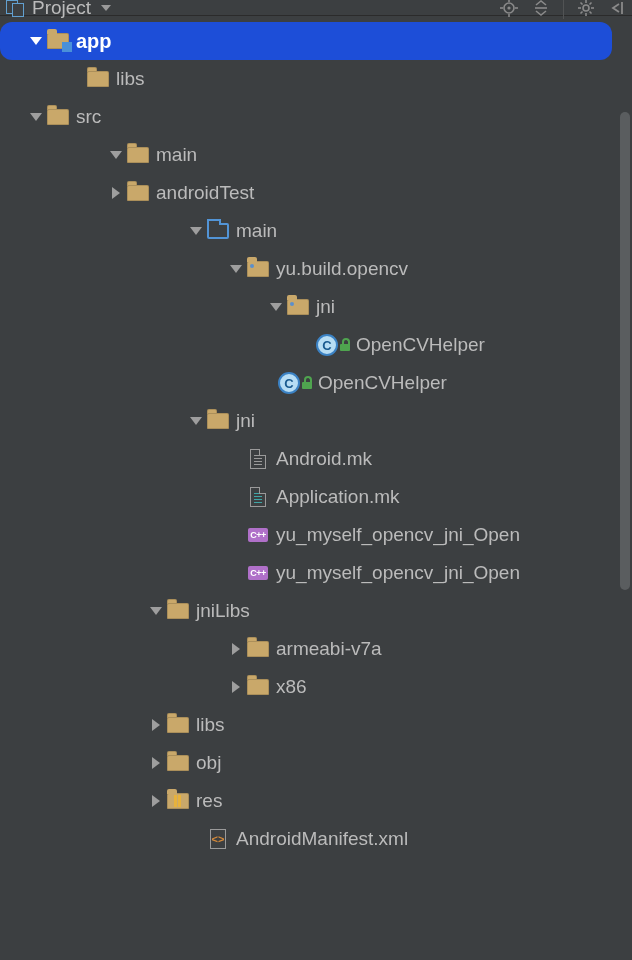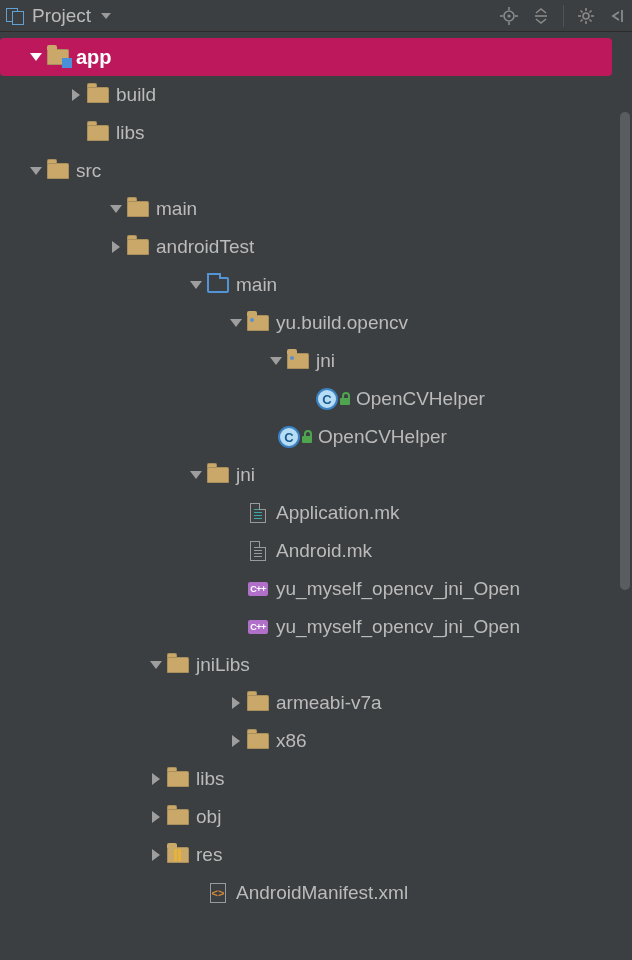--- a/index.html
+++ b/index.html
@@ -6,21 +6,21 @@
   html, body { width: 632px; height: 960px; overflow: hidden; }
   body {
     background: #3C3F41;
     font-family: "Lucida Grande", "Segoe UI", sans-serif;
     font-size: 18px;
     color: #BBBBBB;
     position: relative;
   }
   
   .header {
-    height: 32px;
+    height: 16px;
     background: #3C3F41;
     border-bottom: 1px solid #2B2B2B;
     display: flex;
     align-items: center;
     padding: 0 6px;
   }
   .header-left { display: flex; align-items: center; gap: 6px; flex: 1; }
   .header-title { font-size: 17px; color: #A9B7C6; }
   .header-right { display: flex; align-items: center; gap: 12px; margin-right: -2px; }
   .dropdown-arrow {
@@ -55,25 +55,25 @@
     padding: 6px 0 0 0;
     position: relative;
   }
   .row {
     height: 38px;
     display: flex;
     align-items: center;
     white-space: nowrap;
   }
   .row.selected {
-    background: #be185d;
+    background: #1d4ed8;
     color: #FFFFFF;
     font-weight: 600;
     margin-right: 20px;
-    border-radius: 4px;
+    border-radius: 12px;
   }
   .row.selected .label { color: #FFFFFF; }
   .label { color: #BBBBBB; font-size: 19px; }
   .row.selected .label { font-size: 20px; }
 
   .arrow {
     width: 16px; height: 16px;
     display: inline-flex; align-items: center; justify-content: center;
     margin-right: 2px;
     flex-shrink: 0;
@@ -299,30 +299,20 @@
     <span class="pad p1"></span>
     <span class="arrow">
         <span class="arrow-down"></span>
       </span>
     <span class="icon">
         <span class="module"></span>
       </span>
     <span class="label">app</span>
   </div>
 
-  <div class="row">
-    <span class="pad p2"></span>
-    <span class="arrow">
-        <span class="arrow-right"></span>
-      </span>
-    <span class="icon">
-        <span class="folder"></span>
-      </span>
-    <span class="label">build</span>
-  </div>
 
   <div class="row">
     <span class="pad p2"></span>
     <span class="arrow"></span>
     <span class="icon">
         <span class="folder"></span>
       </span>
     <span class="label">libs</span>
   </div>
 
@@ -414,42 +404,42 @@
     <span class="icon">
         <span class="folder"></span>
       </span>
     <span class="label">jni</span>
   </div>
 
   <div class="row">
     <span class="pad p6"></span>
     <span class="arrow"></span>
     <span class="icon">
+        <span class="file">
+          <span class="lines"></span>
+        </span>
+      </span>
+    <span class="label">Android.mk</span>
+  </div>
+
+  <div class="row">
+    <span class="pad p6"></span>
+    <span class="arrow"></span>
+    <span class="icon">
         <span class="file teal">
           <span class="lines"></span>
         </span>
       </span>
     <span class="label">Application.mk</span>
   </div>
 
   <div class="row">
     <span class="pad p6"></span>
     <span class="arrow"></span>
     <span class="icon">
-        <span class="file">
-          <span class="lines"></span>
-        </span>
-      </span>
-    <span class="label">Android.mk</span>
-  </div>
-
-  <div class="row">
-    <span class="pad p6"></span>
-    <span class="arrow"></span>
-    <span class="icon">
         <span class="file-cpp">C++</span>
       </span>
     <span class="label">yu_myself_opencv_jni_Open</span>
   </div>
 
   <div class="row">
     <span class="pad p6"></span>
     <span class="arrow"></span>
     <span class="icon">
         <span class="file-cpp">C++</span>

